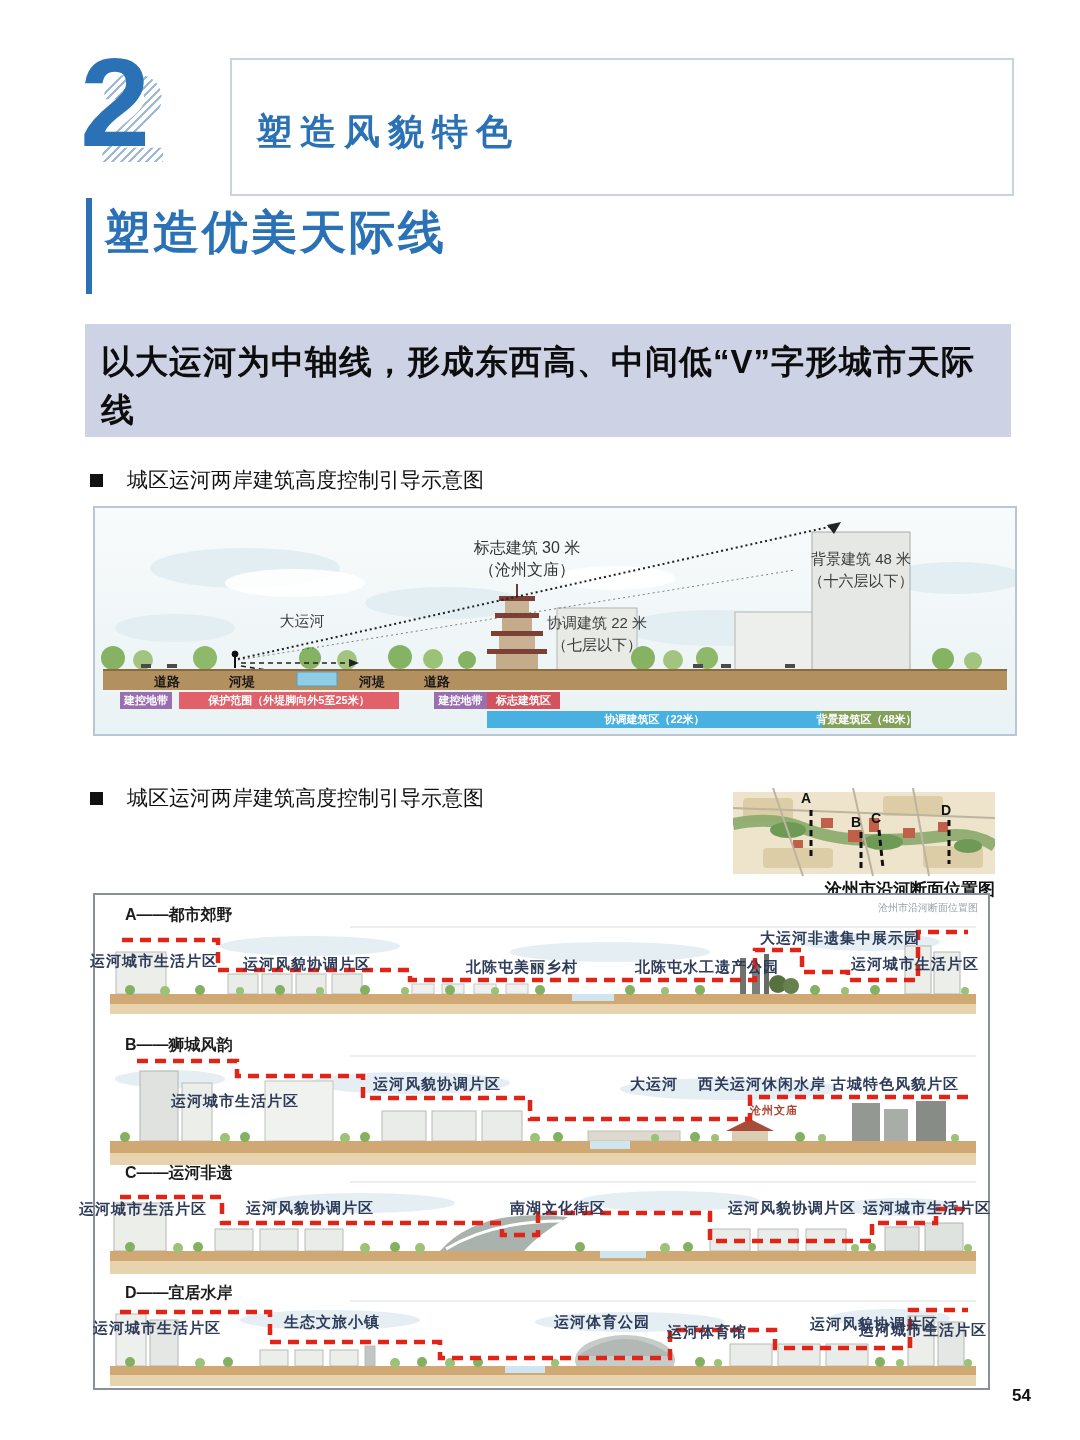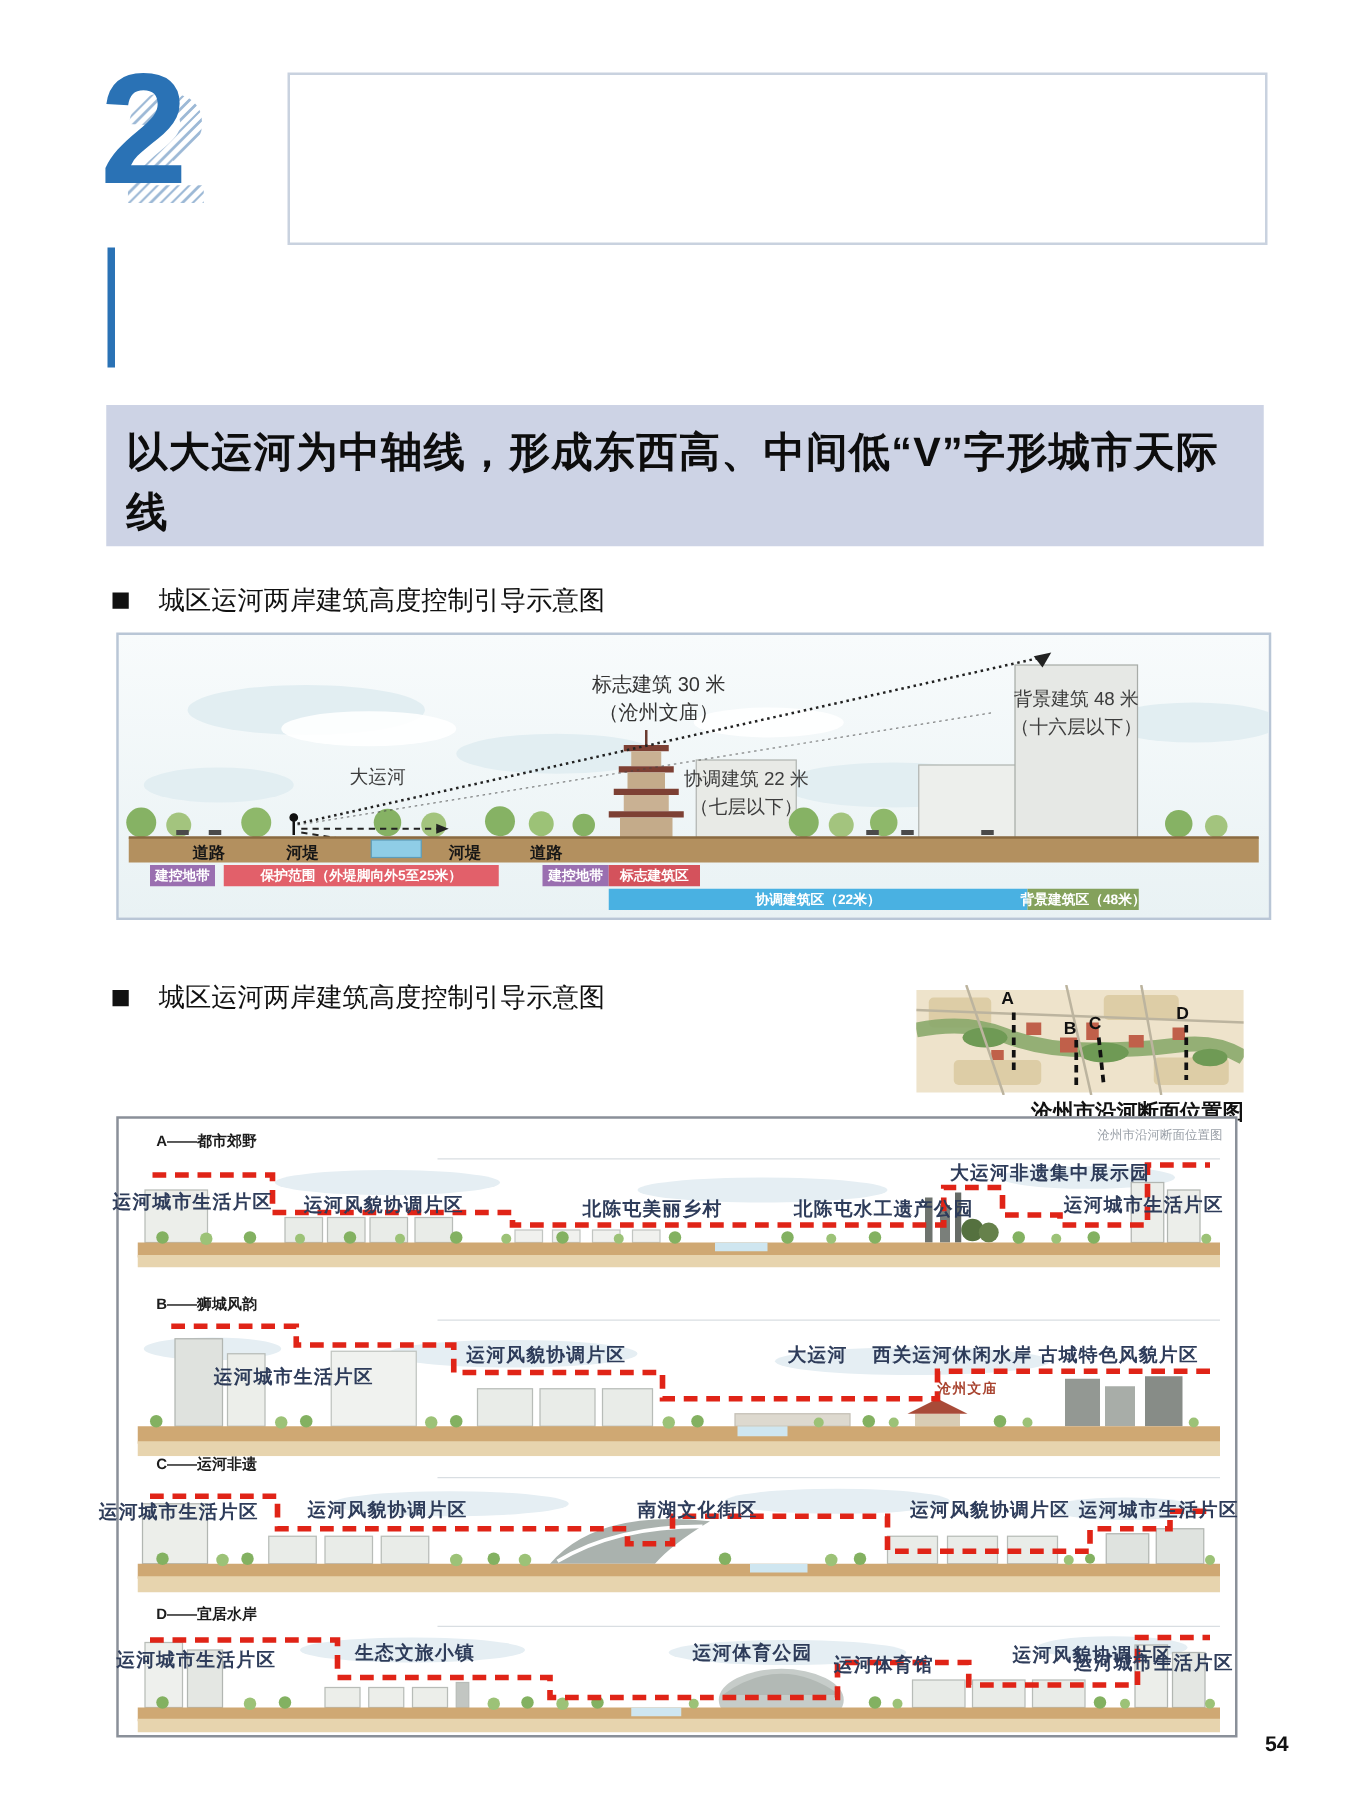--- a/index.html
+++ b/index.html
@@ -35,39 +35,41 @@
   .groundlbl{position:absolute;font-size:13px;font-weight:bold;color:#161616;}
   .zseg{position:absolute;height:17px;color:#fff;font-size:11px;font-weight:bold;
         display:flex;align-items:center;justify-content:center;white-space:nowrap;overflow:visible;}
 
   .map{left:733px;top:788px;width:262px;height:88px;}
   .map-letter{position:absolute;font-size:14px;font-weight:800;color:#111;}
   .map-cap{left:0;top:878px;width:995px;text-align:right;font-size:17px;font-weight:800;color:#111;}
 
   .fig2{left:93px;top:893px;width:897px;height:497px;border:2px solid #8a9099;box-sizing:border-box;background:#fff;}
   .inner-cap{position:absolute;right:10px;top:6px;font-size:10px;color:#9aa0a8;}
-  .stitle{position:absolute;font-size:12px;font-weight:600;color:#1c1c1c;}
+  .stitle{position:absolute;font-size:16px;font-weight:600;color:#1c1c1c;}
   .slabel{position:absolute;font-family:"DejaVu Serif","Liberation Serif",serif;font-size:15px;font-weight:600;
           color:#2e3c5a;transform:translateX(-50%);white-space:nowrap;letter-spacing:1px;}
   .slabel.small{font-size:11px;color:#a8432f;}
   .strip{position:absolute;}
 
   .pageno{left:1012px;top:1386px;font-size:17px;font-weight:800;color:#111;}
 </style>
 </head>
 <body>
 
 <div class="page">
 
 
   <div class="abs num-shadow">2</div>
   <div class="abs num">2</div>
   <div class="abs chapter-box"></div>
+  <div class="abs chapter-title">塑造风貌特色</div>
 
   <div class="abs sec-bar"></div>
+  <h1 class="abs sec-title">塑造优美天际线</h1>
 
   <div class="abs highlight">
     <span>以大运河为中轴线，形成东西高、中间低“V”字形城市天际线</span>
   </div>
 
   <div class="abs bullet b1">
     <span class="sq"></span>
     <span>城区运河两岸建筑高度控制引导示意图</span>
   </div>
 

